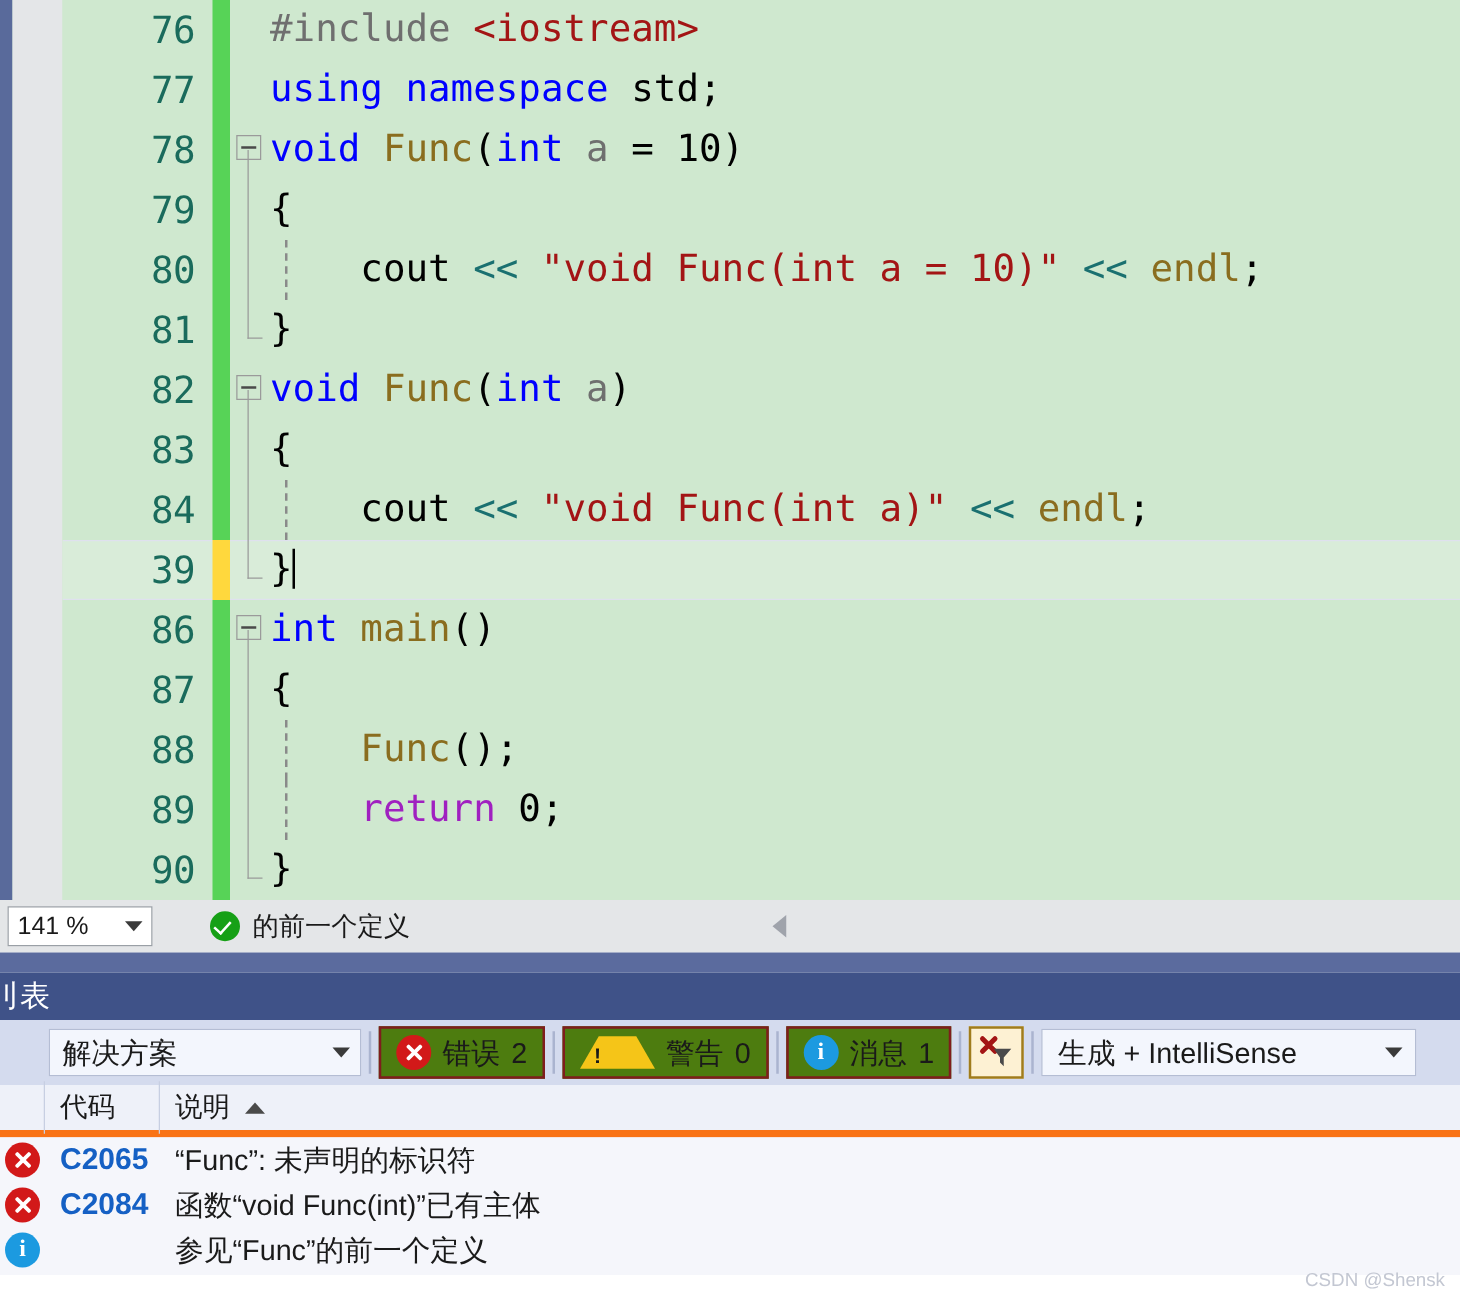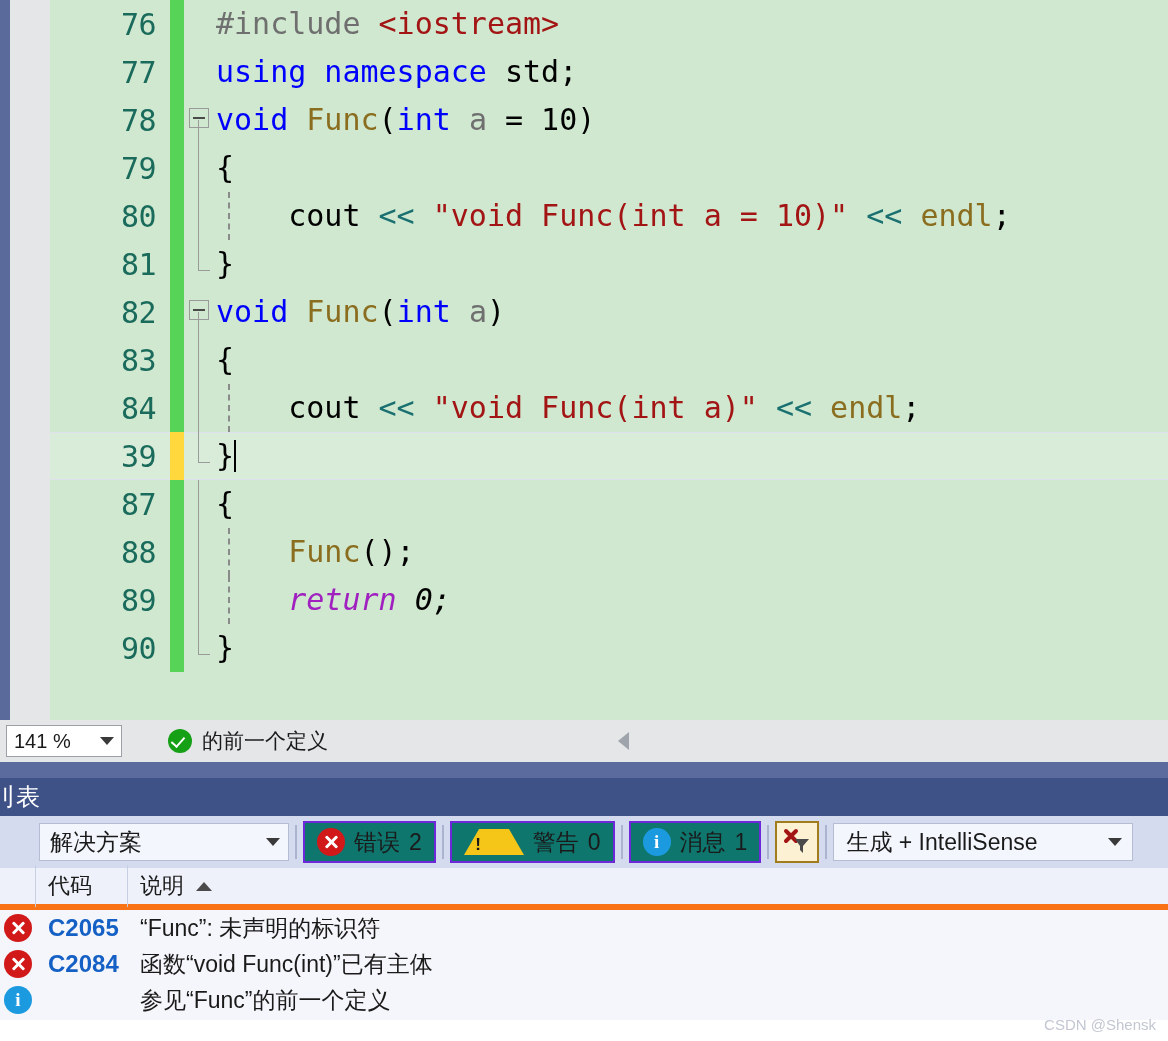--- a/index.html
+++ b/index.html
@@ -162,21 +162,21 @@
     width: 250px; height: 38px;
     background: #f3f6fd; border: 1px solid #b4bdd4;
     box-sizing: border-box;
     display: flex; align-items: center; justify-content: space-between;
     padding: 0 8px 0 10px;
     font-size: 23px; color: #1a1a1a;
   }
   .tb-sep { width: 2px; height: 34px; background: #aab4cf; margin: 0 6px; }
   .tb-toggle {
     height: 42px;
-    background: #0f766e; border: 2px solid #6d28d9;
+    background: #4d7c0f; border: 2px solid #7f1d1d;
     box-sizing: border-box;
     display: flex; align-items: center;
     padding: 0 12px;
     font-size: 23px; color: #1a1a1a;
   }
   .tb-toggle .lbl { margin-left: 9px; }
   .tb-iconbtn {
     width: 44px; height: 42px;
     background: #fdf1d3; border: 2px solid #a07c1c;
     box-sizing: border-box;
@@ -339,20 +339,29 @@
         </div>
         <div class="code-row current">
           <div class="gutter-num">39</div>
           <div class="change-bar modified"></div>
           <div class="fold-cell">
             <div class="fold-elbow"></div>
           </div>
           <div class="code-text" style="position: relative;"><span class="t-plain">}</span><span class="caret"></span></div>
         </div>
         <div class="code-row">
+          <div class="gutter-num">86</div>
+          <div class="change-bar"></div>
+          <div class="fold-cell">
+            <div class="fold-box"></div>
+            <div class="fold-line half-top"></div>
+          </div>
+          <div class="code-text" style="position: relative;"><span class="t-kw">int </span><span class="t-fn">main</span><span class="t-plain">()</span></div>
+        </div>
+        <div class="code-row">
           <div class="gutter-num">87</div>
           <div class="change-bar"></div>
           <div class="fold-cell">
             <div class="fold-line"></div>
           </div>
           <div class="code-text" style="position: relative;"><span class="t-plain">{</span></div>
         </div>
         <div class="code-row">
           <div class="gutter-num">88</div>
           <div class="change-bar"></div>
@@ -360,21 +369,21 @@
             <div class="fold-line"></div>
           </div>
           <div class="code-text" style="position: relative;"><div class="indent-guide" style="left: 12px; top: 0px;"></div><span class="t-plain">    </span><span class="t-fn">Func</span><span class="t-plain">();</span></div>
         </div>
         <div class="code-row">
           <div class="gutter-num">89</div>
           <div class="change-bar"></div>
           <div class="fold-cell">
             <div class="fold-line"></div>
           </div>
-          <div class="code-text" style="position: relative; font-style: italic;"><div class="indent-guide" style="left: 12px; top: 0px;"></div><span class="t-plain">    </span><span class="t-ctl">return </span><span class="t-plain">0;</span></div>
+          <div class="code-text" style="position: relative;"><div class="indent-guide" style="left: 12px; top: 0px;"></div><span class="t-plain">    </span><span class="t-ctl">return </span><span class="t-plain">0;</span></div>
         </div>
         <div class="code-row">
           <div class="gutter-num">90</div>
           <div class="change-bar"></div>
           <div class="fold-cell">
             <div class="fold-elbow"></div>
           </div>
           <div class="code-text" style="position: relative;"><span class="t-plain">}</span></div>
         </div>
       </div>

